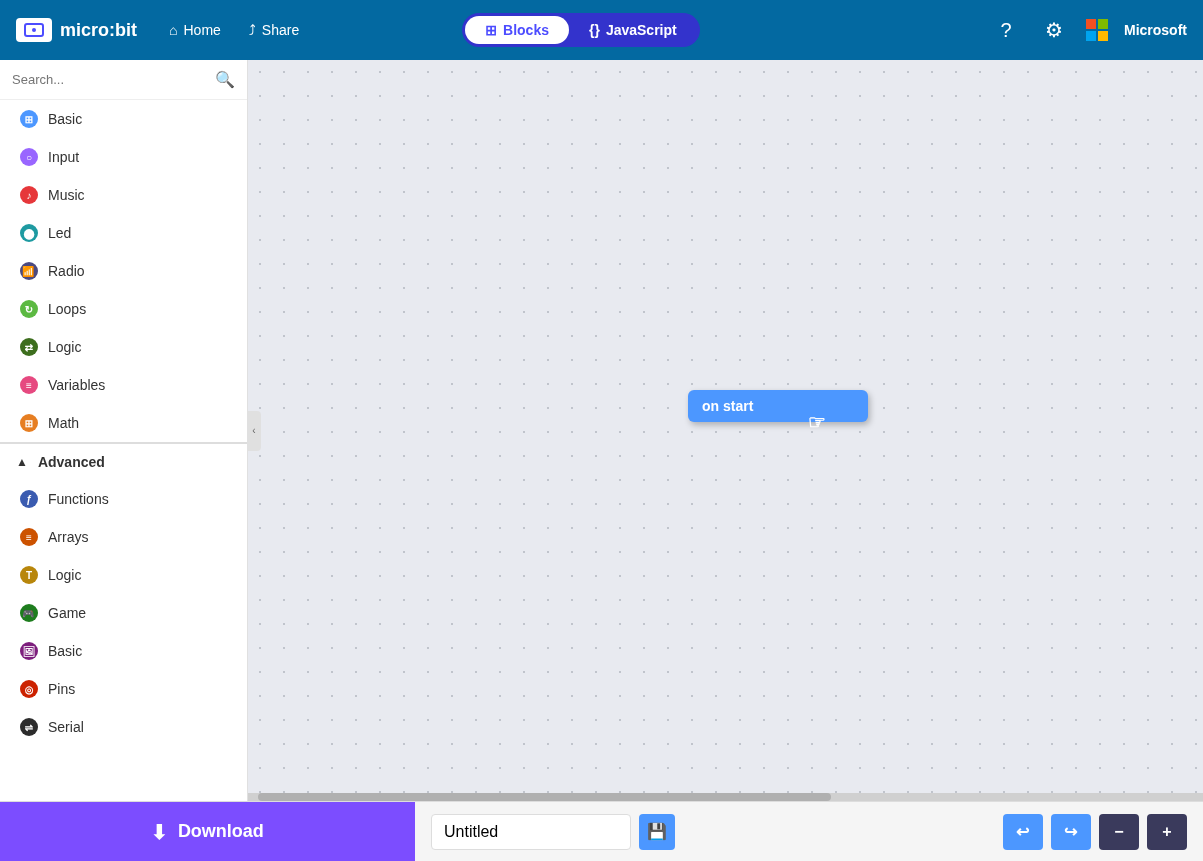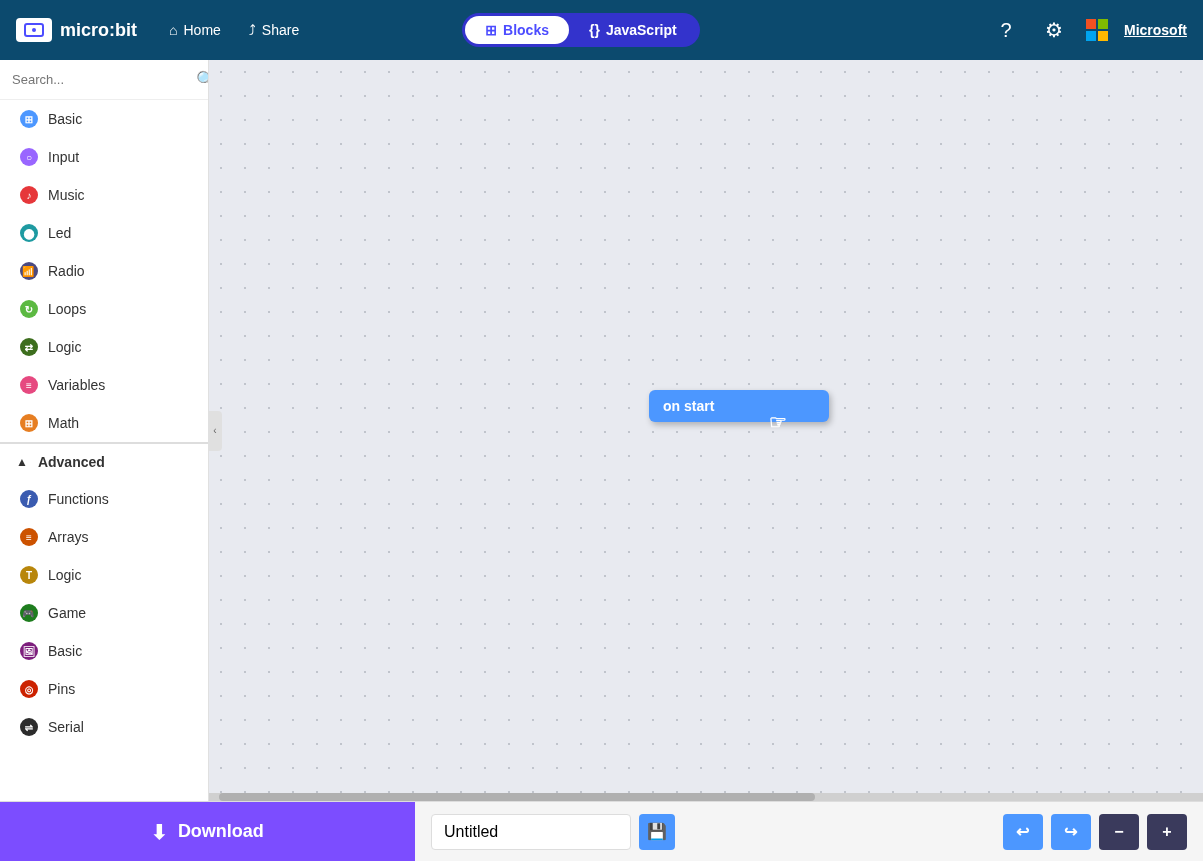--- a/index.html
+++ b/index.html
@@ -1,20 +1,20 @@
 <!DOCTYPE html>
 <html><head>
   <meta charset="utf-8">
   <style>
     * { box-sizing: border-box; margin: 0; padding: 0; }
     body { font-family: 'Segoe UI', Arial, sans-serif; background: #f0f0f0; display: flex; flex-direction: column; height: 861px; width: 1203px; overflow: hidden; }
 
     
     .header {
-      background: #0c4a6e;
+      background: #0369a1;
       display: flex;
       align-items: center;
       height: 60px;
       padding: 0 16px;
       gap: 12px;
       flex-shrink: 0;
     }
     .logo-area {
       display: flex;
       align-items: center;
@@ -121,21 +121,21 @@
 
     
     .main-area {
       display: flex;
       flex: 1;
       overflow: hidden;
     }
 
     
     .sidebar {
-      width: 209px;
+      width: 248px;
       background: white;
       display: flex;
       flex-direction: column;
       overflow-y: auto;
       flex-shrink: 0;
       border-right: 1px solid #e0e0e0;
     }
     .search-bar {
       display: flex;
       align-items: center;
@@ -404,21 +404,21 @@
     </button>
     <button class="icon-btn">
       <span>⚙</span>
     </button>
     <div class="ms-logo">
       <div class="ms-sq" style="background:#f25022;"></div>
       <div class="ms-sq" style="background:#7fba00;"></div>
       <div class="ms-sq" style="background:#00a4ef;"></div>
       <div class="ms-sq" style="background:#ffb900;"></div>
     </div>
-    <span style="color:white;font-size:14px;font-weight:600;text-decoration:underline;">Microsoft</span>
+    <span style="color:white;font-size:14px;font-weight:600;">Microsoft</span>
   </div>
 </div>
 
 <div class="main-area">
 
   <div class="sidebar">
     <div class="search-bar">
       <input class="search-input" type="text" placeholder="Search..." style="">
       <span style="color:#999;">🔍</span>
     </div>

